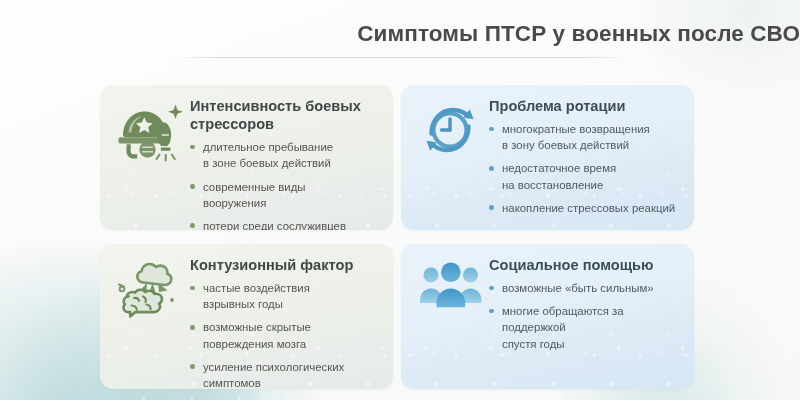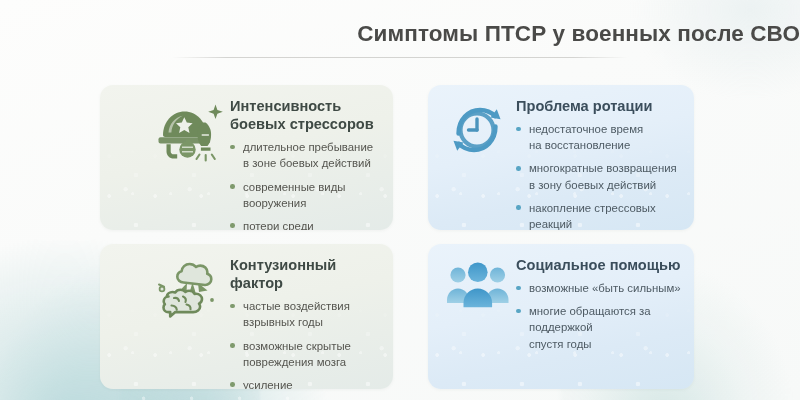--- a/index.html
+++ b/index.html
@@ -121,25 +121,23 @@
     row-gap: 14px;
   }
   .card {
     position: relative;
     border-radius: 13px;
     overflow: hidden;
     box-shadow: 0 1px 3px rgba(120,125,120,.07);
   }
   .card-green {
     background: linear-gradient(168deg, #f2f4ee 0%, #eef1ea 45%, #e9eee9 72%, #e4ebe8 100%);
-    padding-left: 40px;
   }
   .card-blue {
     background: linear-gradient(168deg, #eaf3fb 0%, #e4eff9 42%, #dceaf6 70%, #d6e7f4 100%);
-    margin-left: 27px;
   }
   .card::after {
     content: "";
     position: absolute;
     left: 0; right: 0; bottom: 0;
     height: 62%;
     pointer-events: none;
     opacity: .55;
     background-image:
       radial-gradient(circle at 20% 40%, rgba(255,255,255,.9) 1.6px, transparent 2.1px),
@@ -301,24 +299,24 @@
                 <path d="M45.5 23.5C45.5 37.2 35.8 47 24 47c-6.1 0-11.4-2.3-15.1-6.2"></path>
               </g>
               <polygon fill="#4d9ac4" points="46.8,6.2 50.5,16.2 40.5,14.6"></polygon>
               <polygon fill="#4d9ac4" points="7.2,47.8 3.5,37.8 13.5,39.4"></polygon>
             </svg>
           </span>
         </div>
         <div class="card-body">
           <h3 class="card-title">Проблема ротации</h3>
           <ul class="bullets">
+            <li>многократные возвращения
+в зону боевых действий</li>
             <li>недостаточное время
 на восстановление</li>
-            <li>многократные возвращения
-в зону боевых действий</li>
             <li>накопление стрессовых  реакций</li>
           </ul>
         </div>
       </div>
     </div>
 
     <div class="card card-green">
       <div class="card-inner">
         <div class="icon-wrap">
           <span>

